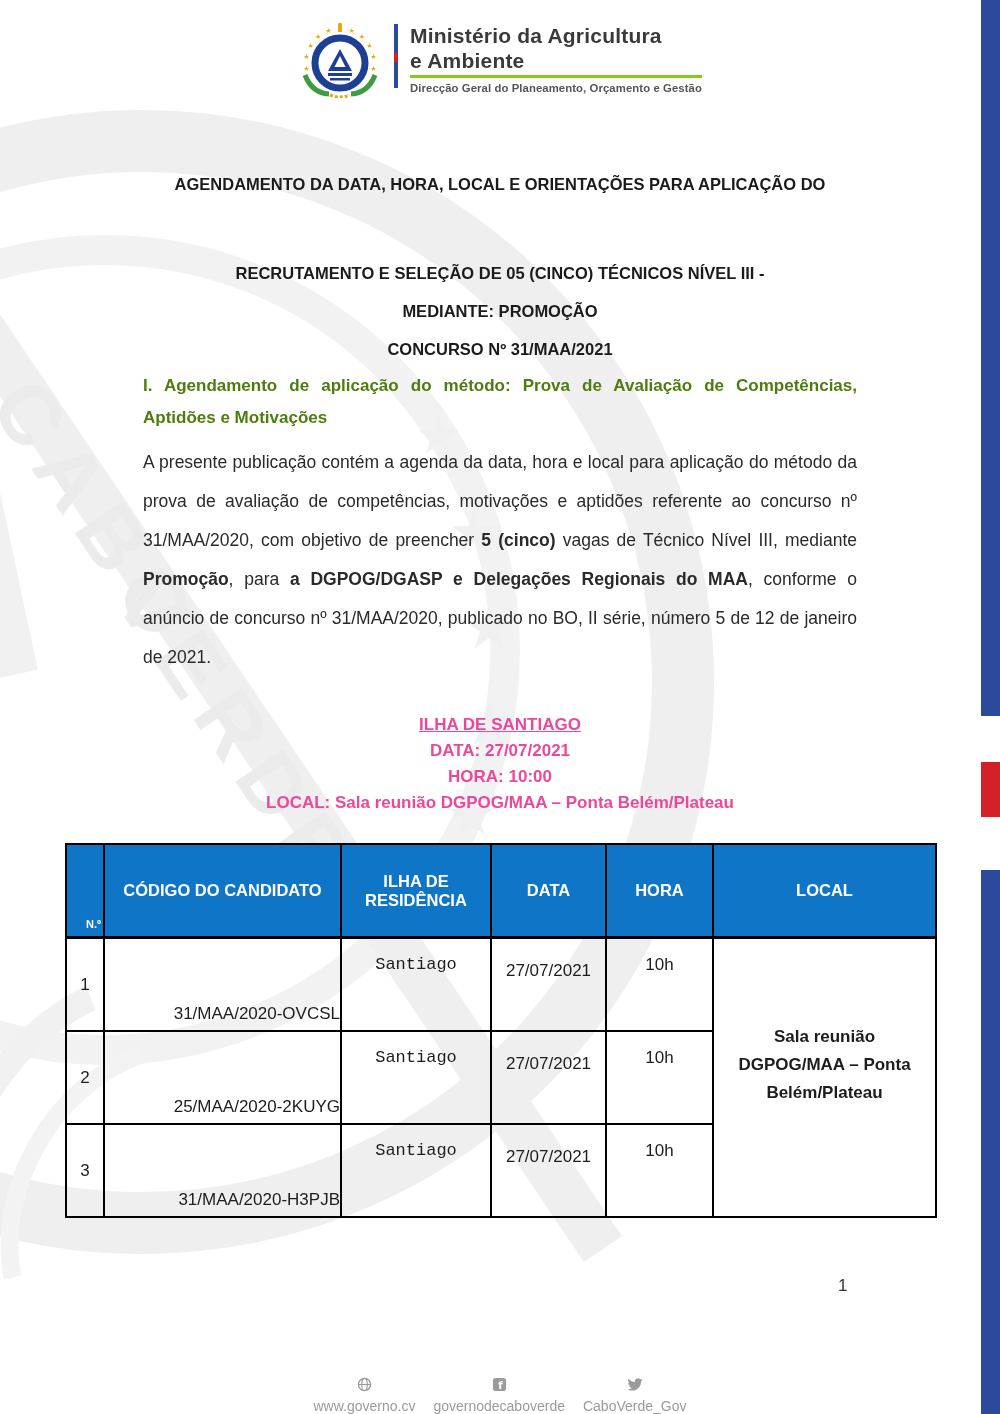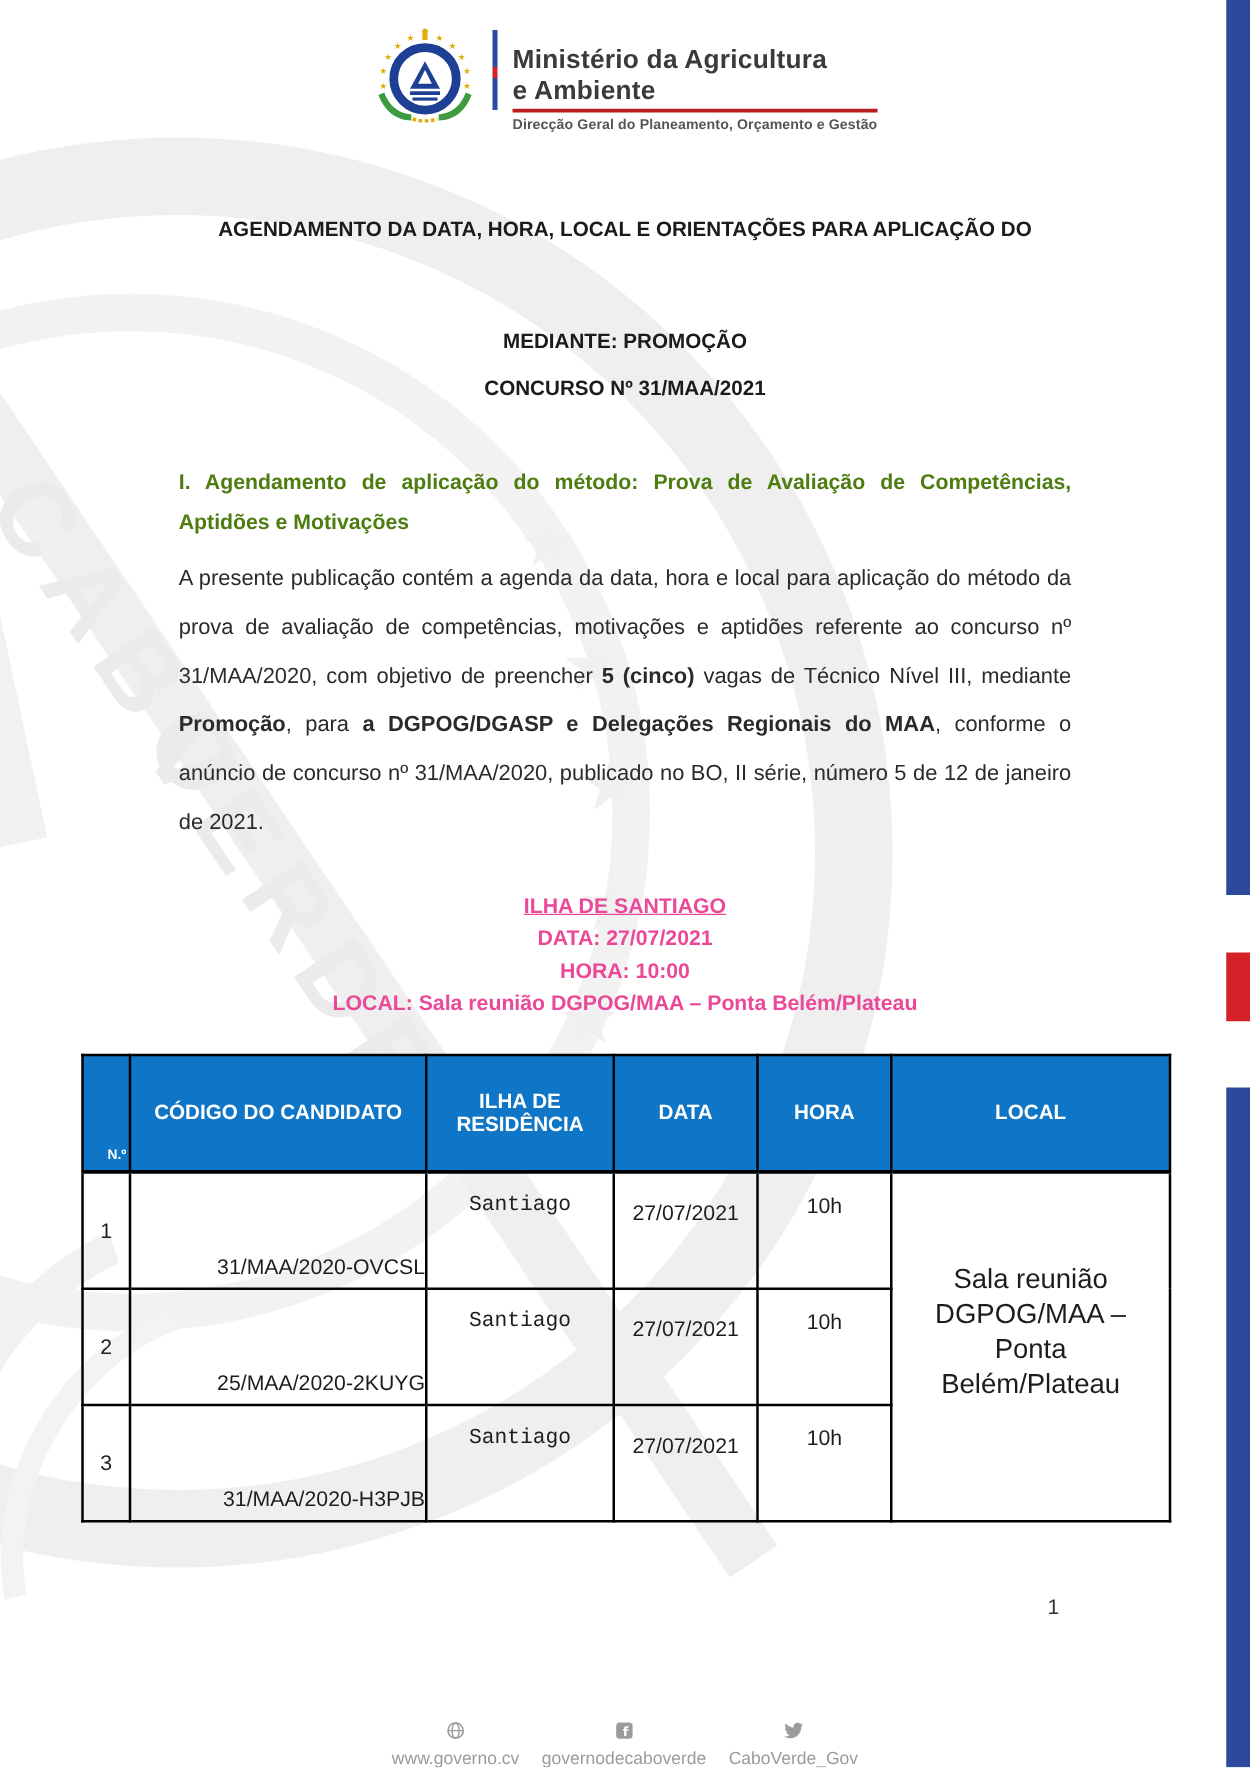--- a/index.html
+++ b/index.html
@@ -22,21 +22,21 @@
   
   .edge{position:absolute;left:981px;width:19px;z-index:2;}
   .edge-blue-top{top:0;height:716px;}
   .edge-red{top:762px;height:55px;}
   .edge-blue-bottom{top:870px;height:544px;}
   
   .header{position:absolute;top:22px;left:0;right:0;display:flex;justify-content:center;align-items:flex-start;gap:12px;z-index:3;}
   .hdr-divider{width:4px;height:64px;margin-top:2px;}
   .hdr-text{padding-top:1px;}
   .hdr-title{font-size:21px;font-weight:bold;color:#3a3a3a;line-height:25px;letter-spacing:.2px;}
-  .hdr-title-wrap{border-bottom:3px solid #b91c1c;padding-bottom:2px;margin-top:12px;}
+  .hdr-title-wrap{border-bottom:3px solid #84cc16;padding-bottom:2px;}
   .hdr-dept{font-size:11.3px;font-weight:bold;color:#555;margin-top:4px;letter-spacing:.1px;}
   
   .abs{position:absolute;z-index:3;}
   .titles{left:143px;width:714px;text-align:center;font-weight:bold;color:#1b1b1b;}
   .t-main{top:166px;font-size:16.5px;line-height:37px;}
   .t-main div{white-space:nowrap;}
   .t-sub{top:254px;font-size:16.5px;line-height:38px;}
   .t-sub div{white-space:nowrap;}
   .sec-heading{left:143px;top:370px;width:714px;font-size:17px;font-weight:bold;color:#4d7c0f;line-height:32px;text-align:justify;}
   .body-par{left:143px;top:443px;width:714px;font-size:17.5px;color:#2a2a2a;line-height:39px;text-align:justify;}
@@ -45,21 +45,21 @@
   
   .tbl{position:absolute;left:65px;top:843px;width:870px;border-collapse:collapse;z-index:3;table-layout:fixed;}
   .tbl td,.tbl th{border:2px solid #000;font-family:"Liberation Sans",sans-serif;}
   .tbl th{background:#0f76c7;color:#fff;font-size:16.5px;font-weight:bold;height:85px;vertical-align:middle;text-align:center;border-bottom:3px solid #000;padding:2px;}
   .tbl th.th-num{vertical-align:bottom;text-align:right;padding:0 2px 6px 6px;font-size:11px;}
   .tbl td{height:68px;font-size:17px;color:#1d1d1d;text-align:center;vertical-align:middle;}
   .tbl td.td-code{text-align:right;vertical-align:bottom;padding:0 0 6px 32px;}
   .tbl td.td-island{vertical-align:top;padding-top:16px;font-family:Liberation Mono, monospace;}
   .tbl td.td-date{vertical-align:top;padding-top:22px;}
   .tbl td.td-time{vertical-align:top;padding-top:16px;}
-  .tbl td.td-local{font-weight:normal;line-height:28px;vertical-align:middle;padding:0 18px 26px 18px;font-size:22px;margin-left:42px;}
+  .tbl td.td-local{font-weight:bold;line-height:28px;vertical-align:middle;padding:0 18px 26px 18px;font-size:17px;margin-left:42px;}
   
   .page-num{left:838px;top:1276px;font-size:17px;color:#333;z-index:3;}
   .footer{left:0;right:0;top:1377px;display:flex;justify-content:center;align-items:center;gap:10px;color:#9b9b9b;font-size:14px;z-index:3;}
   .f-item{display:flex;align-items:center;gap:6px;flex-direction:column;}
   .f-item + .f-item{margin-left:8px;}
   .f-ic{display:inline-block;width:15px;height:15px;}
 </style>
 </head>
 <body>
 
@@ -118,20 +118,21 @@
         <div class="hdr-title">e Ambiente</div>
       </div>
       <div class="hdr-dept">Direcção Geral do Planeamento, Orçamento e Gestão</div>
     </div>
   </div>
 
   <div class="abs titles t-main">
     <div>AGENDAMENTO DA DATA, HORA, LOCAL  E ORIENTAÇÕES PARA APLICAÇÃO DO</div>
   </div>
   <div class="abs titles t-sub">
+    <div>RECRUTAMENTO E SELEÇÃO DE 05 (CINCO) TÉCNICOS NÍVEL III -</div>
     <div>MEDIANTE: PROMOÇÃO</div>
     <div>CONCURSO Nº 31/MAA/2021</div>
   </div>
 
   <div class="abs sec-heading">I. Agendamento de aplicação do método: Prova de Avaliação de Competências, Aptidões e Motivações</div>
 
   <div class="abs body-par"><span>A presente publicação contém a agenda da data, hora e local para aplicação do método da prova de avaliação de competências, motivações e aptidões referente ao concurso nº 31/MAA/2020, com objetivo de preencher </span><b>5 (cinco)</b><span> vagas de Técnico Nível III, mediante </span><b>Promoção</b><span>, para </span><b>a DGPOG/DGASP e Delegações Regionais do MAA</b><span>, conforme o anúncio de concurso nº 31/MAA/2020, publicado no BO, II série, número 5 de 12 de janeiro de 2021.</span></div>
 
   <div class="abs santiago">
     <div class="u">ILHA DE SANTIAGO</div>

